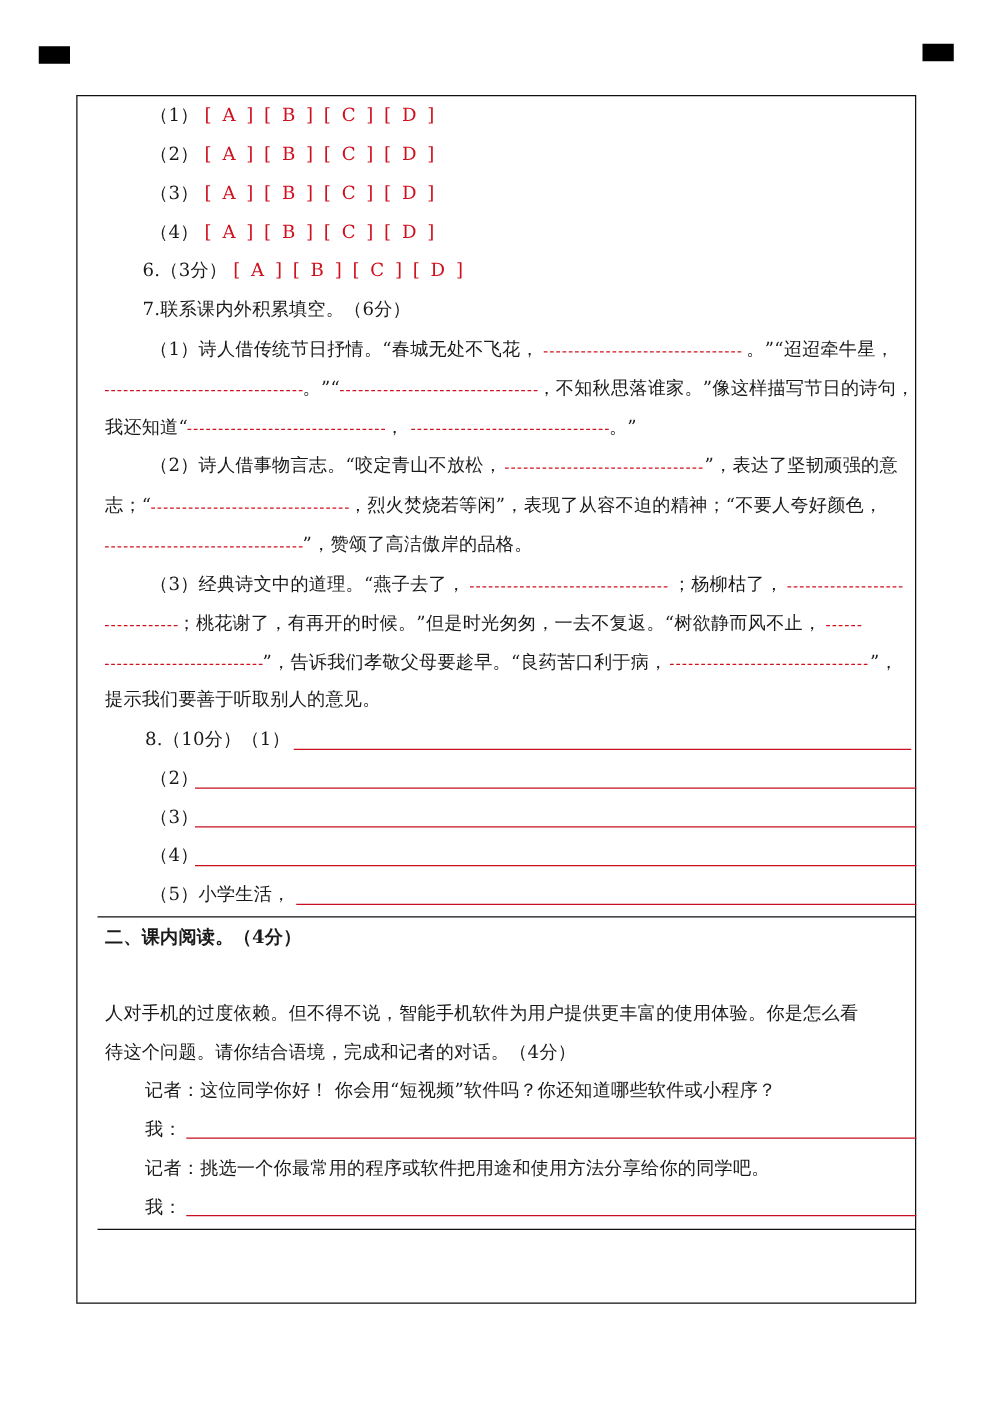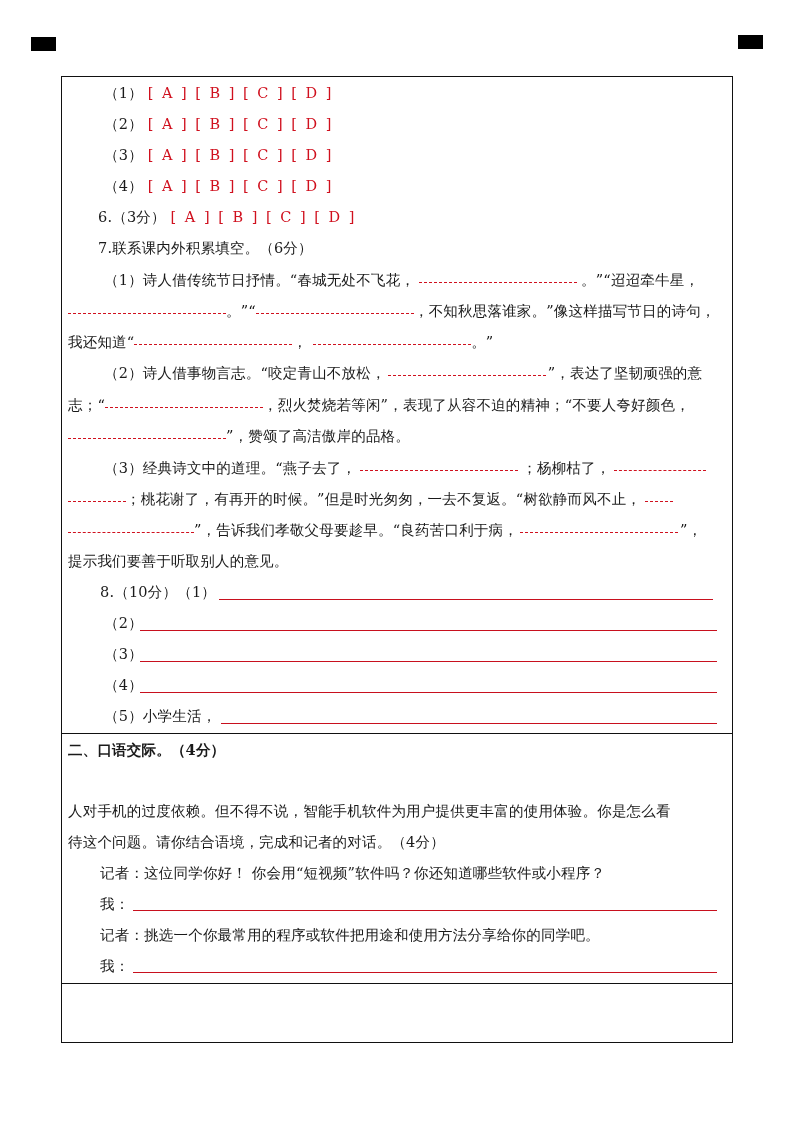--- a/index.html
+++ b/index.html
@@ -9,21 +9,21 @@
     color: #1a1a1a;
   }
   .mark { position: absolute; background: #000; width: 25px; height: 14px; }
   .mark.left { left: 31px; top: 37px; }
   .mark.right { left: 738px; top: 35px; }
 
   .sheet {
     position: absolute; left: 61px; top: 76px; width: 672px; height: 967px;
     border: 1px solid #111; box-sizing: border-box;
   }
-  .section { position: relative; box-sizing: border-box; }
+  .section { position: relative; box-sizing: border-box; margin-left: 16px; }
   .section.s1 { height: 657px; border-bottom: 1px solid #111; }
   .section.s2 { height: 250px; border-bottom: 1px solid #111; }
   .section.s3 { height: 58px; }
 
   .line {
     position: absolute; left: 0; right: 0; height: 31px; line-height: 31px;
     font-size: 14.5px; white-space: nowrap; letter-spacing: 0.2px;
   }
   .choice { color: #d0101e; letter-spacing: 2px; }
   .dash {
@@ -90,21 +90,21 @@
 
     <div class="line" style="top:376px;padding-left:42px;">
       <span>（3）经典诗文中的道理。“燕子去了，</span><span class="dash" style="width:158px;margin:0 4px;"></span><span>；杨柳枯了，</span><span class="dash" style="width:92px;margin-left:4px;"></span>
     </div>
     <div class="line" style="top:407px;padding-left:6px;">
       <span class="dash" style="width:58px;"></span><span>；桃花谢了，有再开的时候。”但是时光匆匆，一去不复返。“树欲静而风不止，</span><span class="dash" style="width:28px;margin-left:4px;"></span>
     </div>
     <div class="line" style="top:438px;padding-left:6px;">
       <span class="dash" style="width:126px;"></span><span>”，告诉我们孝敬父母要趁早。“良药苦口利于病，</span><span class="dash" style="width:158px;margin:0 2px;"></span><span>”，</span>
     </div>
-    <div class="line" style="top:469px;padding-left:6px;">提示我们要善于听取别人的意见。</div>
+    <div class="line" style="top:469px;padding-left:6px;font-family:Liberation Mono, monospace;">提示我们要善于听取别人的意见。</div>
 
     <div class="line" style="top:500px;padding-left:38px;">
       <span>8.（10分）（1）</span>
     </div>
     <div class="uline" style="left:157px;width:494px;top:522px;"></div>
 
     <div class="line" style="top:531px;padding-left:42px;">
       <span>（2）</span>
     </div>
     <div class="uline" style="left:78px;width:577px;top:553px;"></div>
@@ -119,21 +119,21 @@
     </div>
     <div class="uline" style="left:78px;width:577px;top:615px;"></div>
 
     <div class="line" style="top:624px;padding-left:42px;">
       <span>（5）小学生活，</span>
     </div>
     <div class="uline" style="left:159px;width:496px;top:646px;"></div>
   </div>
 
   <div class="section s2">
-    <div class="line bold" style="top:0px;padding-left:6px;">二、口语交际。（4分）</div>
+    <div class="line bold" style="top:0px;padding-left:6px;">二、课内阅读。（4分）</div>
     <div class="line" style="top:62px;padding-left:6px;">人对手机的过度依赖。但不得不说，智能手机软件为用户提供更丰富的使用体验。你是怎么看</div>
     <div class="line" style="top:93px;padding-left:6px;">待这个问题。请你结合语境，完成和记者的对话。（4分）</div>
     <div class="line" style="top:124px;padding-left:38px;">记者：这位同学你好！ 你会用“短视频”软件吗？你还知道哪些软件或小程序？</div>
     <div class="line" style="top:155px;padding-left:38px;">我：</div>
     <div class="uline" style="left:71px;width:584px;top:176px;"></div>
     <div class="line" style="top:186px;padding-left:38px;">记者：挑选一个你最常用的程序或软件把用途和使用方法分享给你的同学吧。</div>
     <div class="line" style="top:217px;padding-left:38px;">我：</div>
     <div class="uline" style="left:71px;width:584px;top:238px;"></div>
   </div>
 

